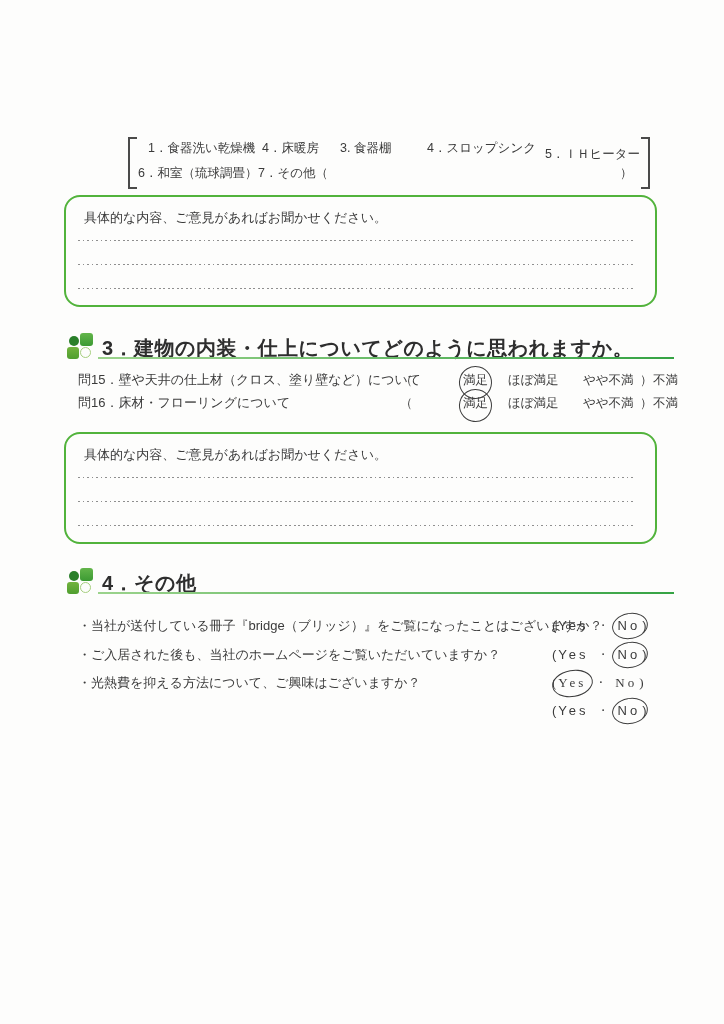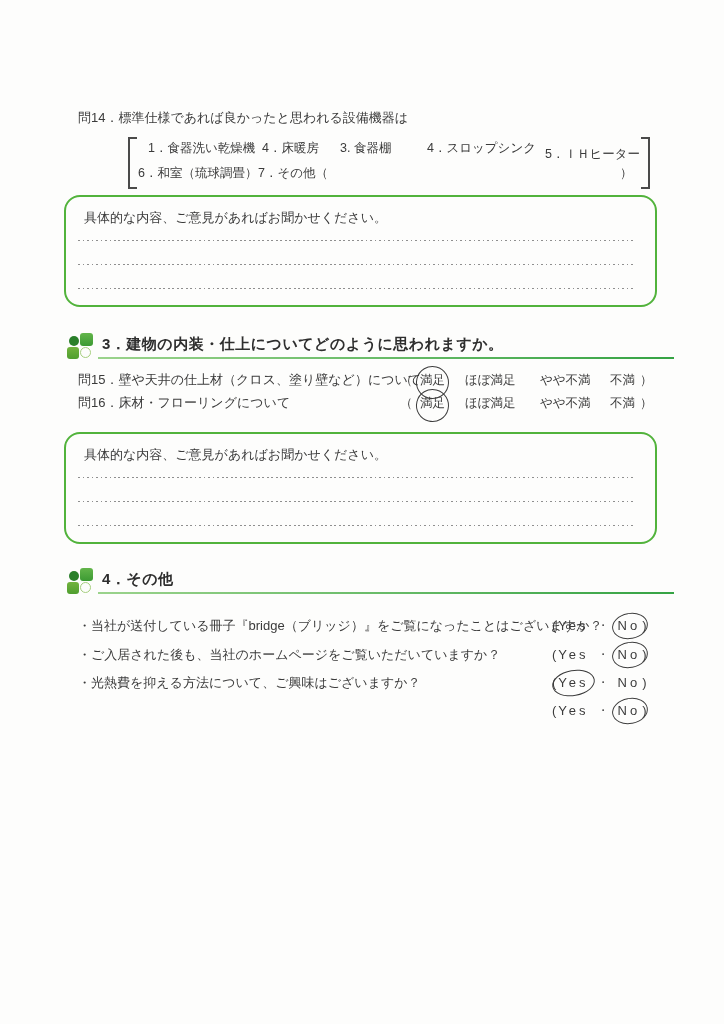--- a/index.html
+++ b/index.html
@@ -23,53 +23,52 @@
     background:#fdfdfc;box-sizing:border-box;
   }
   .gbox .label{position:absolute;left:18px;top:12px;font-size:13px;white-space:nowrap;}
   .dotline{
     position:absolute;left:12px;right:22px;height:2px;
     background-image:repeating-linear-gradient(to right,#8f8f8f 0 1.5px,transparent 1.5px 4.5px);
     background-size:100% 1.3px;background-repeat:no-repeat;background-position:bottom;
   }
 
   
-  .sec-title{font-size:15px;font-weight:bold;color:#2e2e2e;white-space:nowrap;letter-spacing:.5px;}
+  .sec-title{font-size:20px;font-weight:bold;color:#2e2e2e;white-space:nowrap;letter-spacing:.5px;}
   .sec-line{height:2px;background:linear-gradient(to right,#9bd38c,#35a344);}
   .logo{display:grid;width:27px;height:27px;grid-template-columns:13px 13px;grid-template-rows:13px 13px;gap:1px;}
   .logo i{display:block;}
   .logo .tl{width:10px;height:10px;border-radius:50%;background:#2a7f2a;justify-self:end;align-self:end;}
   .logo .tr{width:13px;height:13px;border-radius:3px;background:linear-gradient(180deg,#63b54a,#3c9a33);}
   .logo .bl{width:12px;height:12px;border-radius:3px;background:linear-gradient(180deg,#72b33e,#4f9e2f);justify-self:end;}
   .logo .br{width:11px;height:11px;border-radius:50%;border:1.6px solid #a6cf7e;background:#fdfdfc;box-sizing:border-box;}
 
   
   .rating{position:absolute;left:400px;top:0;width:260px;font-size:12.5px;}
   .rating span{position:absolute;top:0;white-space:nowrap;}
 
   
-  .circle-target{position:relative;display:inline-block;}
+  .circle-target{position:relative;display:inline-block;margin-left:43px;}
   .circled::after{
     content:"";position:absolute;left:-6px;right:-7px;top:-5px;bottom:-6px;
     border:1.6px solid #3d3d3d;border-radius:50%;transform:rotate(-10deg);
     pointer-events:none;
   }
   .rating .circled::after{left:-4px;right:-4px;top:-6px;bottom:-10px;transform:rotate(14deg);}
 
   
   .yn-group{position:absolute;left:552px;top:0;font-size:13px;white-space:nowrap;}
   .yn-group .yn{letter-spacing:3px;margin:0 2px;}
   .yn-group .sep{margin:0 7px;font-size:11px;vertical-align:1px;}
 </style>
 </head>
 <body>
 
 <div class="page">
 
-  <div class="abs txt" style="left:78px;top:110px;">問14．標準仕様であれば良かったと思われる設備機器は</div>
 
   <div class="abs bracket left" style="left:128px;top:137px;"></div>
   <div class="abs bracket right" style="left:641px;top:137px;"></div>
 
   <div class="abs small txt" style="left:148px;top:141px;">1．食器洗い乾燥機</div>
   <div class="abs small txt" style="left:262px;top:141px;">4．床暖房</div>
   <div class="abs small txt" style="left:340px;top:141px;">3. 食器棚</div>
   <div class="abs small txt" style="left:427px;top:141px;">4．スロップシンク</div>
   <div class="abs small txt" style="left:545px;top:147px;">5．ＩＨヒーター</div>
   <div class="abs small txt" style="left:138px;top:166px;">6．和室（琉球調畳）</div>
@@ -139,21 +138,21 @@
     </div>
   </div>
 
   <div class="abs" style="left:0;top:647px;width:724px;height:20px;">
     <span class="abs txt" style="left:78px;top:0;">・ご入居された後も、当社のホームページをご覧いただいていますか？</span>
     <div class="yn-group">
       <span>(</span><span class="yn circle-target">Yes</span><span class="sep">・</span><span class="yn circle-target circled">No</span><span>)</span>
     </div>
   </div>
 
-  <div class="abs" style="left:0;top:675px;width:724px;height:20px;">
+  <div class="abs" style="left:0;top:675px;width:724px;height:20px;font-family:Liberation Serif, serif;">
     <span class="abs txt" style="left:78px;top:0;">・光熱費を抑える方法について、ご興味はございますか？</span>
     <div class="yn-group">
       <span>(</span><span class="yn circle-target circled">Yes</span><span class="sep">・</span><span class="yn circle-target">No</span><span>)</span>
     </div>
   </div>
 
   <div class="abs" style="left:0;top:703px;width:724px;height:20px;">
     <div class="yn-group">
       <span>(</span><span class="yn circle-target">Yes</span><span class="sep">・</span><span class="yn circle-target circled">No</span><span>)</span>
     </div>

